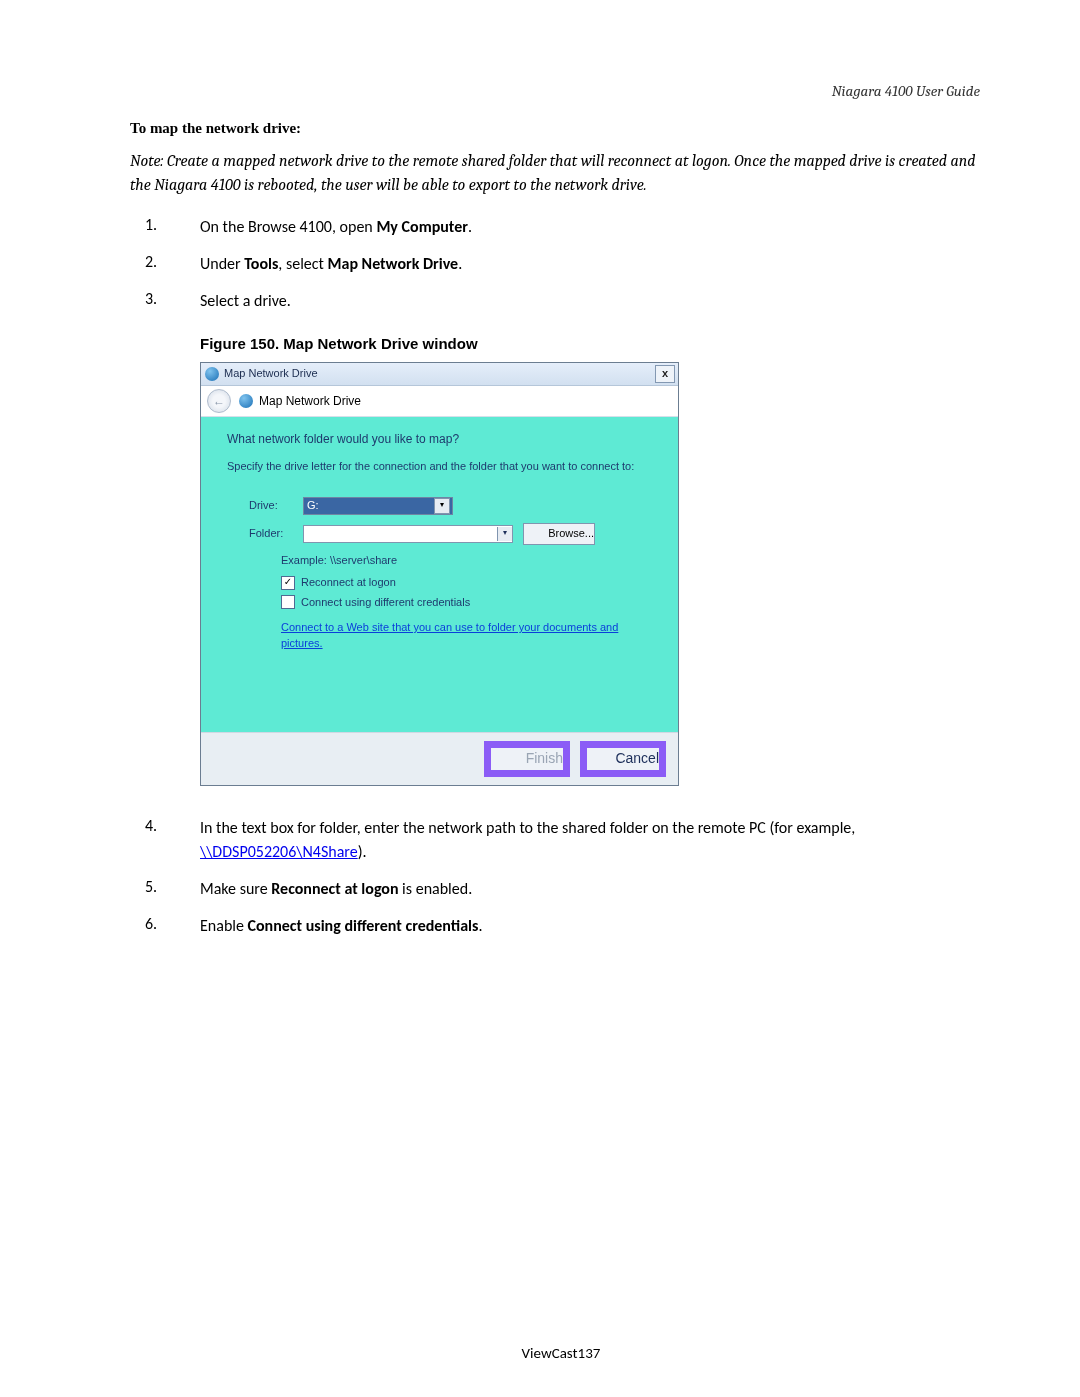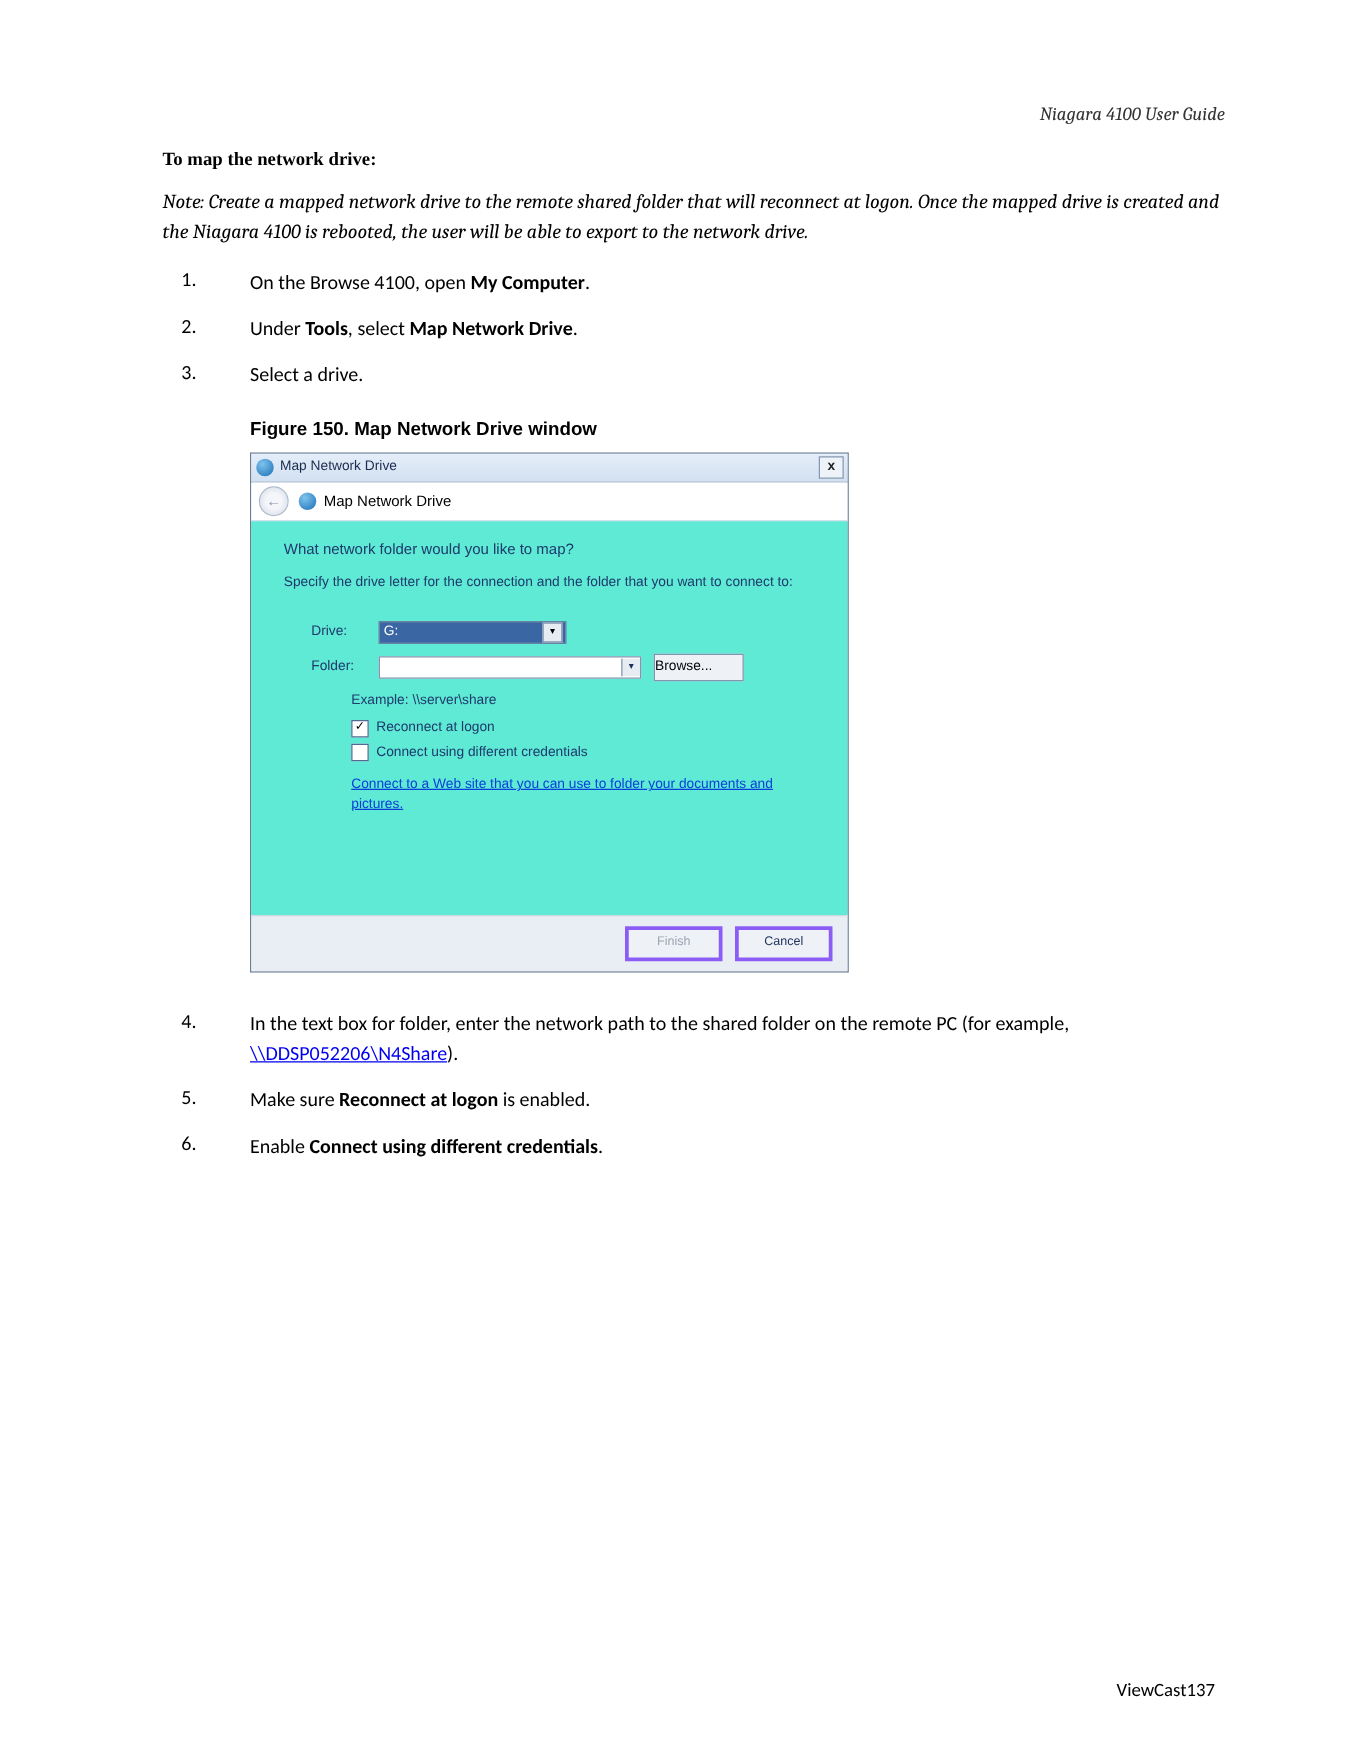--- a/index.html
+++ b/index.html
@@ -28,31 +28,31 @@
   .navrow .nav-text{font-family:"Segoe UI", Tahoma, sans-serif;font-size:12px;color:#000;}
   .content{background:#5eead4;padding:14px 26px 10px 26px;}
   .heading{font-size:12px;color:#1e3a6d;margin-bottom:10px;}
   .sub{font-size:11px;color:#1e3a6d;margin-bottom:22px;}
   .row{display:flex;align-items:center;margin-bottom:8px;padding-left:22px;}
   .lbl{width:54px;font-size:11px;color:#1e3a6d;}
   .drive-select{width:150px;height:18px;border:1px solid #6f85a3;background:#3a66a3;color:#fff;font-size:11px;display:flex;align-items:center;justify-content:space-between;padding:0 2px 0 3px;box-sizing:border-box;}
   .drive-arrow{width:14px;height:14px;background:#e7ecf3;border:1px solid #8095af;color:#000;font-size:8px;text-align:center;line-height:12px;}
   .folder-combo{width:210px;height:18px;border:1px solid #8095af;background:#fff;display:flex;align-items:center;justify-content:flex-end;box-sizing:border-box;}
   .folder-arrow{width:14px;height:14px;background:#e7ecf3;border-left:1px solid #8095af;font-size:8px;text-align:center;line-height:12px;}
-  .browsebtn{margin-left:10px;width:70px;height:20px;border:1px solid #8095af;background:#eef2f7;font-size:11px;color:#000;text-align:left;line-height:18px;}
+  .browsebtn{margin-left:10px;width:70px;height:20px;border:1px solid #8095af;background:#eef2f7;font-size:11px;color:#000;text-align:right;line-height:18px;}
   .ex{font-size:11px;color:#1e3a6d;margin:2px 0 6px 54px;}
   .opt{display:flex;align-items:center;margin:4px 0 4px 54px;font-size:11px;color:#1e3a6d;}
   .cbx{width:12px;height:12px;border:1px solid #4f6b92;margin-right:6px;background:#fff;font-family:Arial;font-size:10px;line-height:10px;text-align:center;color:#000;}
   .lnk{color:#0a3fda;text-decoration:underline;font-size:11px;margin:6px 0 0 54px;display:inline-block;}
   .spacer{height:70px;}
   .btnrow{background:#e8eef3;border-top:1px solid #d0d8e3;padding:8px 12px;display:flex;justify-content:flex-end;gap:10px;}
-  .dlgbtn{width:72px;height:22px;border:3px solid #8b5cf6;background:#eef2f7;font-size:10px;text-align:center;line-height:20px;}
+  .dlgbtn{width:72px;height:22px;border:7px solid #8b5cf6;background:#eef2f7;font-size:14px;text-align:right;line-height:20px;}
   .dlgbtn.disabled{color:#9aa5b4;}
   
-  .footer{position:absolute;left:130px;right:108px;bottom:35px;display:flex;justify-content:flex-end;font-family:Calibri, Arial, sans-serif;font-size:15px;}
+  .footer{position:absolute;left:130px;right:88px;bottom:35px;display:flex;justify-content:center;font-family:Calibri, Arial, sans-serif;font-size:15px;}
 </style>
 </head>
 <body>
 
 <div class="page">
   <div class="header-right">Niagara 4100 User Guide</div>
 
   <div class="section-title">To map the network drive:</div>
 
   <div class="note">Note: Create a mapped network drive to the remote shared folder that will reconnect at logon. Once the mapped drive is created and the Niagara 4100 is rebooted, the user will be able to export to the network drive.</div>

